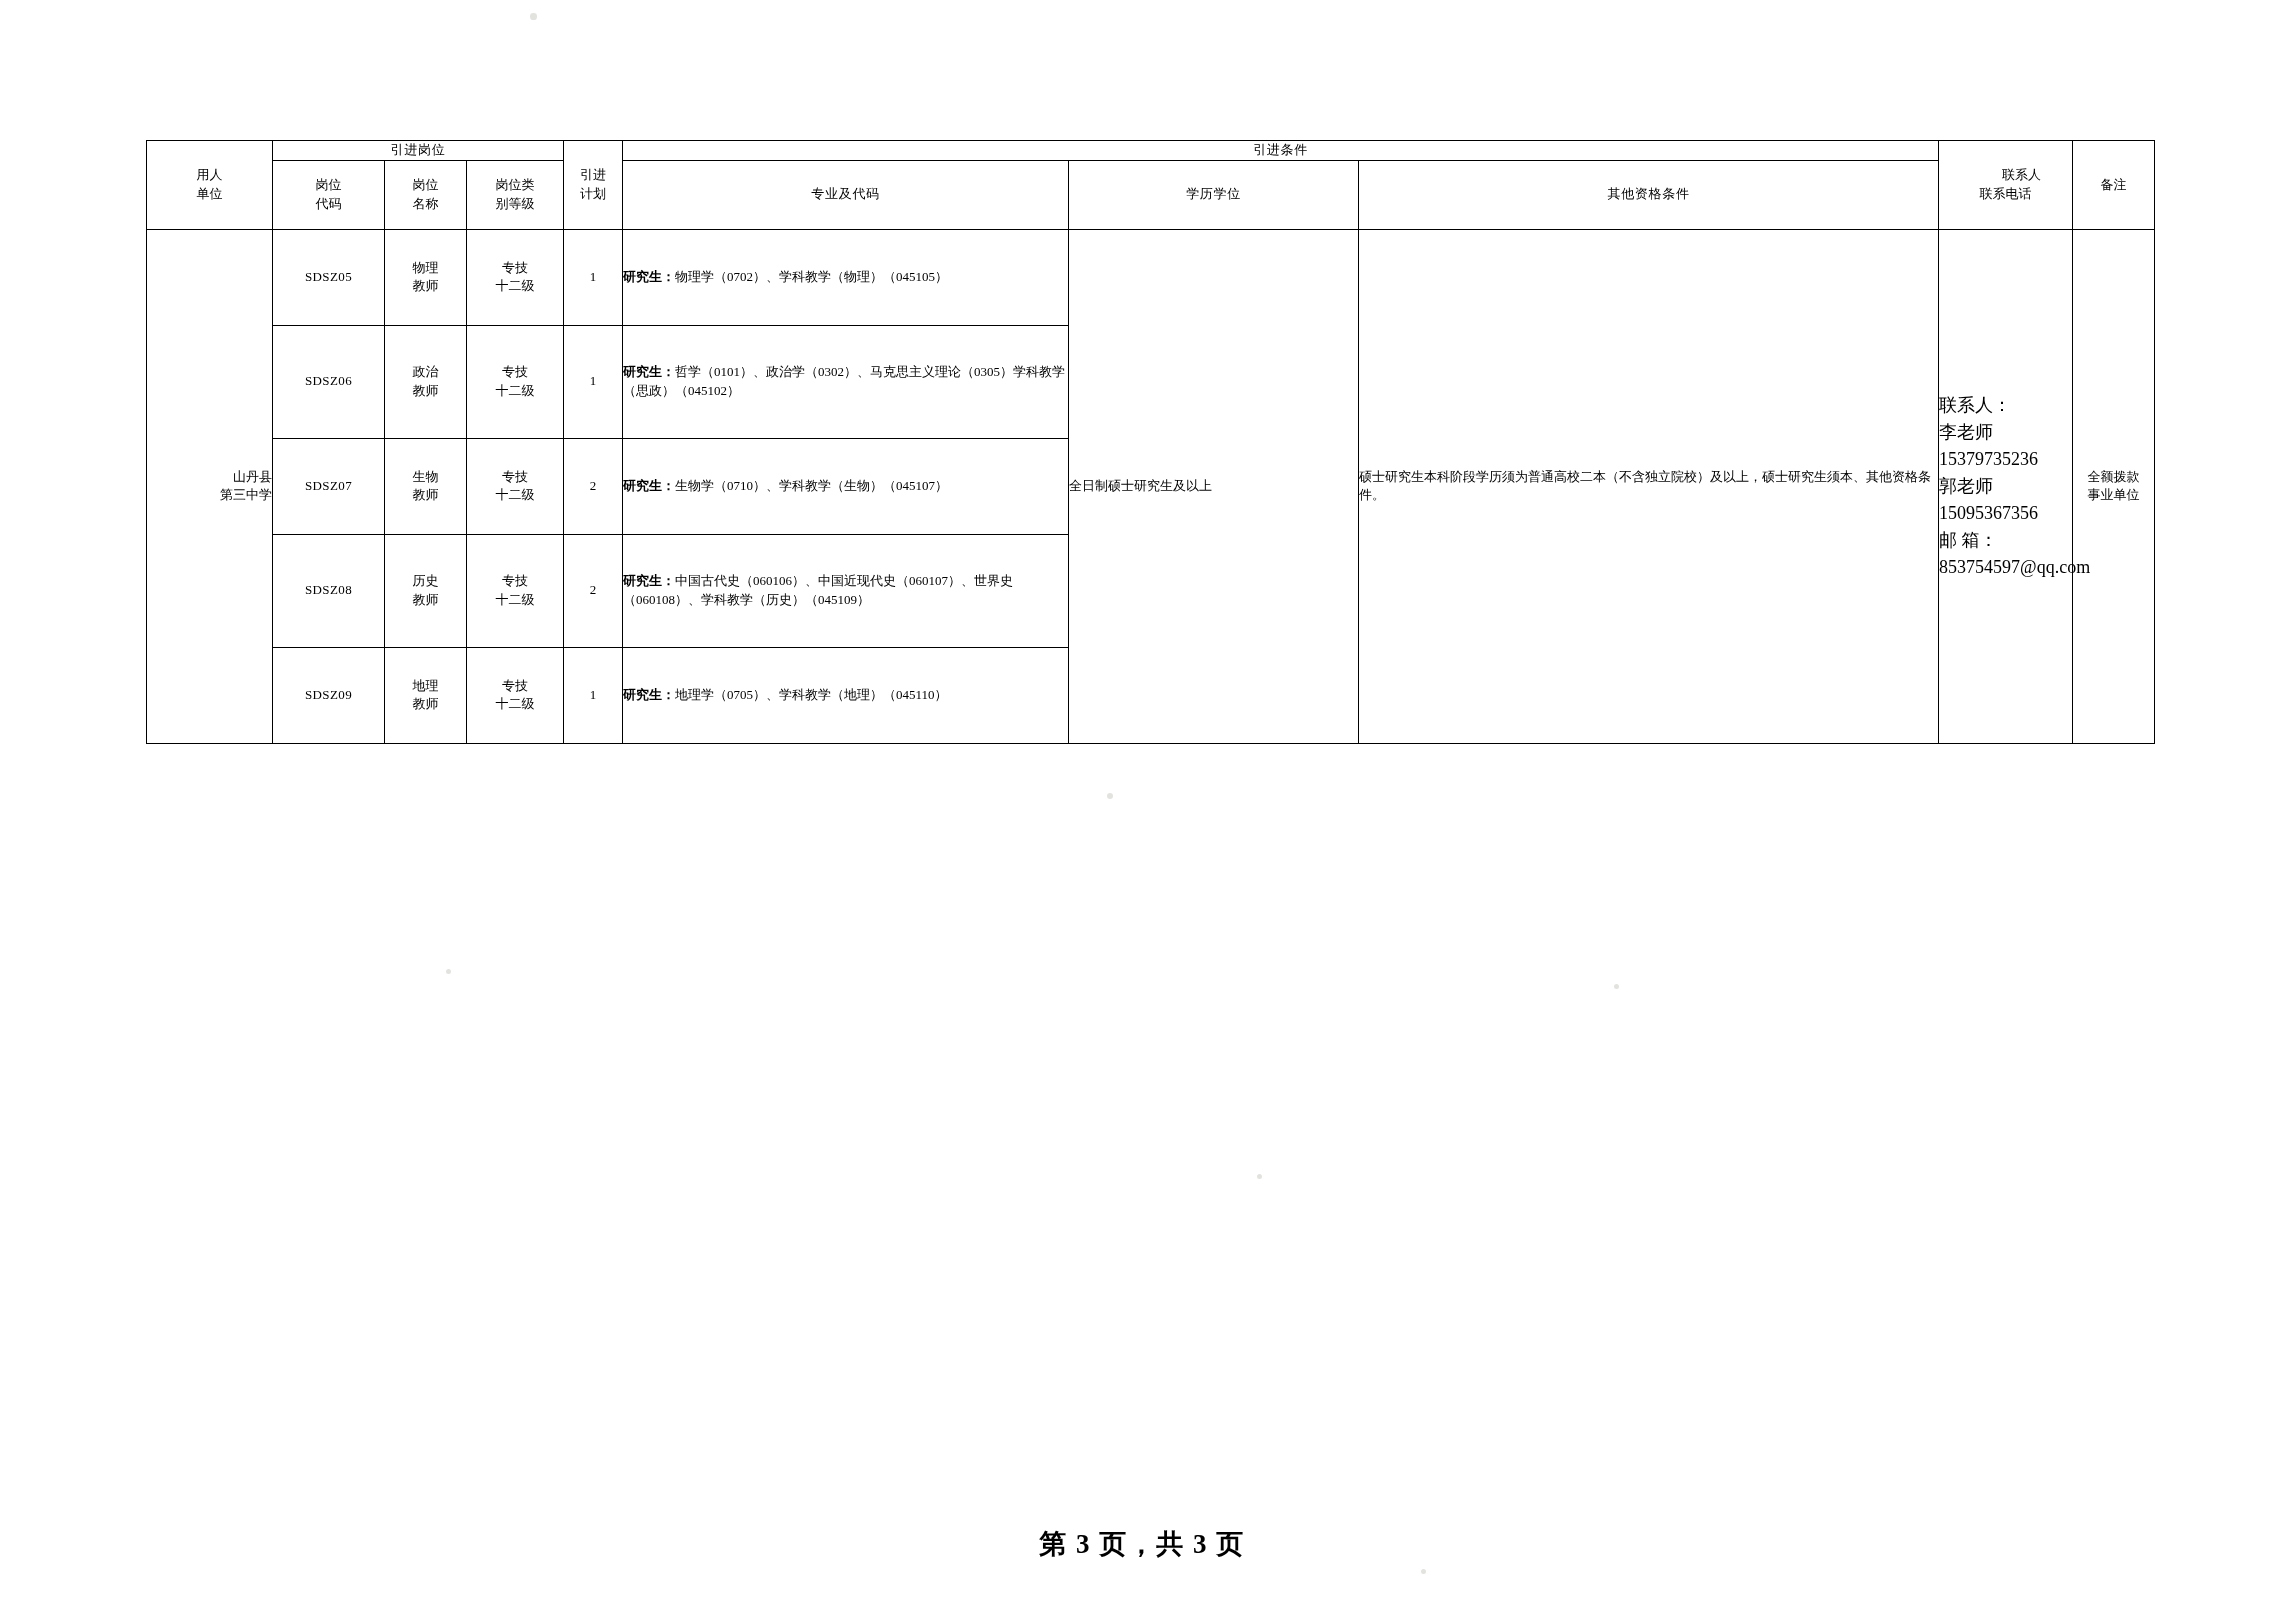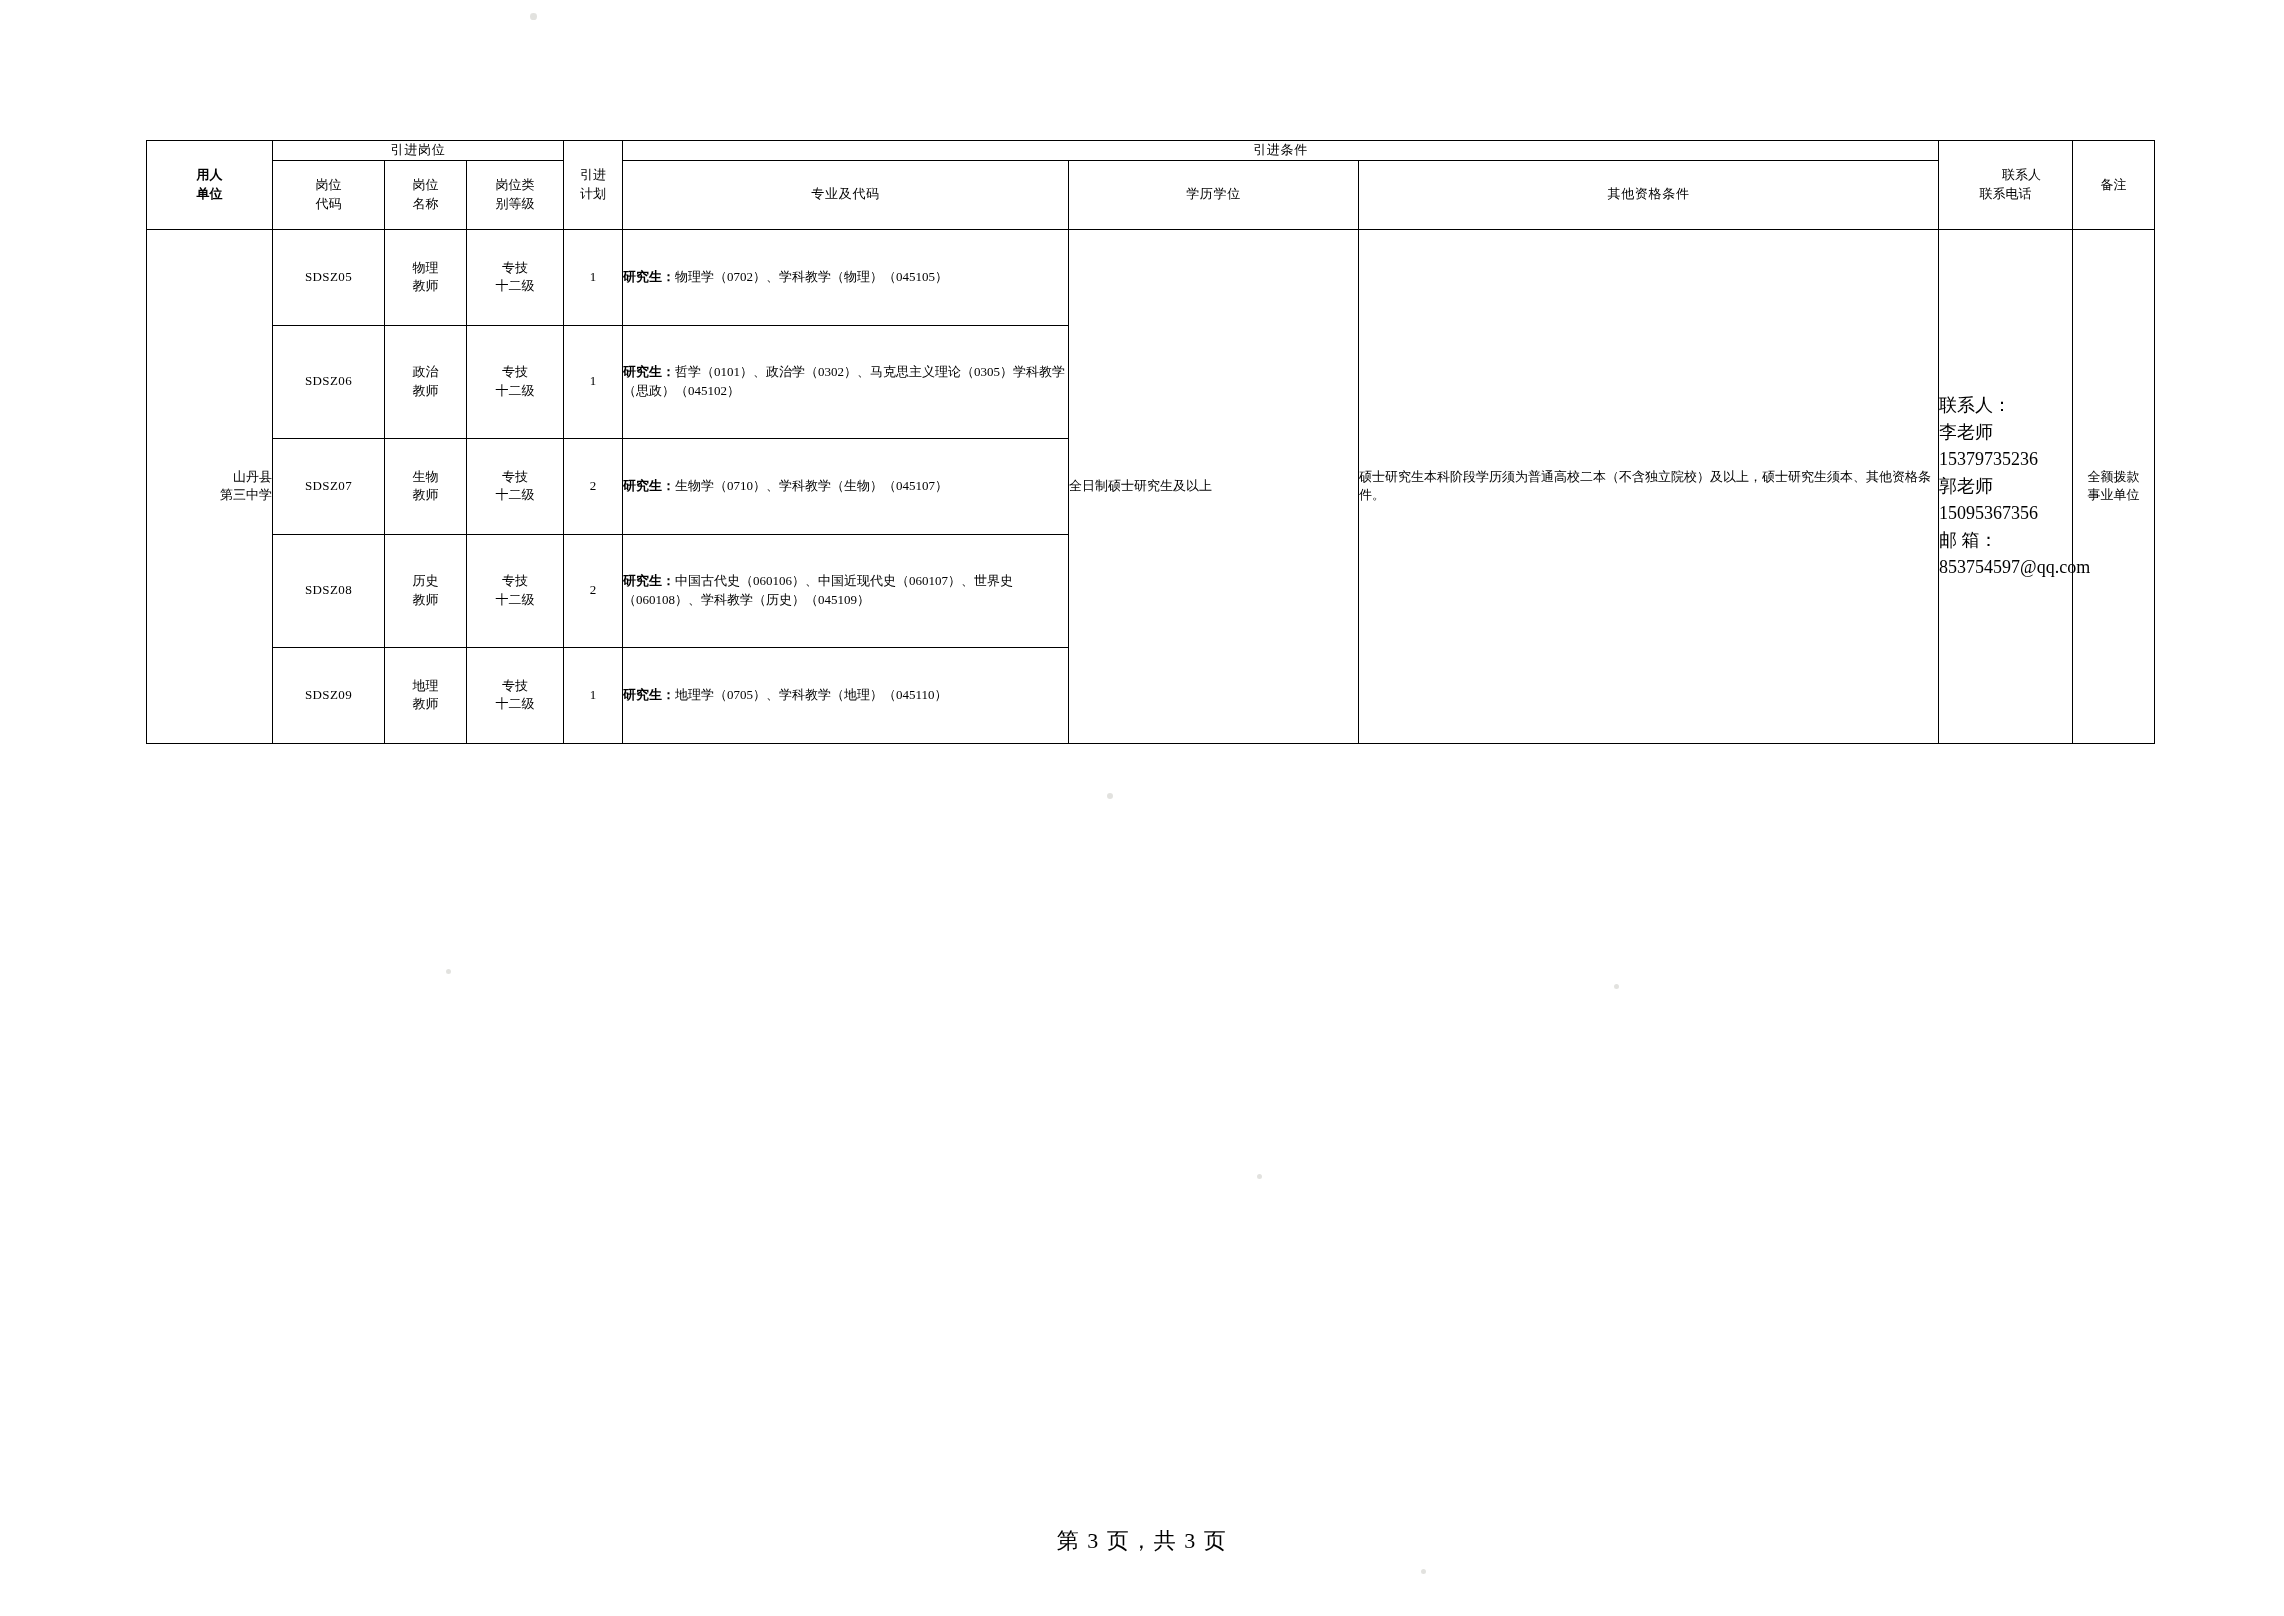--- a/index.html
+++ b/index.html
@@ -90,22 +90,22 @@
     font-size: 18.6px;
     line-height: 1.5;
   }
 
   .footer {
     position: absolute;
     left: 0;
     top: 1526px;
     width: 2284px;
     text-align: center;
-    font-size: 22px;
-    font-weight: normal;
+    font-size: 27px;
+    font-weight: bold;
     letter-spacing: 1.5px;
   }
   .speck {
     position: absolute;
     background: #d8d8d4;
     border-radius: 50%;
     opacity: 0.75;
   }
 </style>
 </head>
@@ -128,21 +128,21 @@
       <col style="width:97px">
       <col style="width:59px">
       <col style="width:446px">
       <col style="width:290px">
       <col style="width:580px">
       <col style="width:134px">
       <col style="width:82px">
     </colgroup>
     <tbody>
       <tr>
-        <td class="hdr-small outer-left outer-top" rowspan="2" style="height:34px;font-weight:bold;">
+        <td class="hdr-small outer-left outer-top" rowspan="2" style="height:34px;">
           <span style="white-space:pre-line;">用人
 单位</span>
         </td>
         <td class="hdr outer-top" colspan="3">引进岗位</td>
         <td class="hdr-small outer-top" rowspan="2">
           <span style="white-space:pre-line;">引进
 计划</span>
         </td>
         <td class="hdr outer-top" colspan="3">引进条件</td>
         <td class="hdr-small outer-top" rowspan="2">

